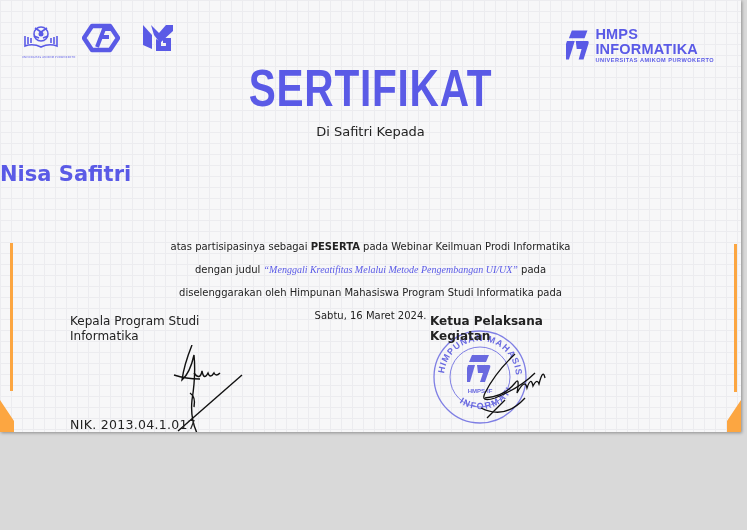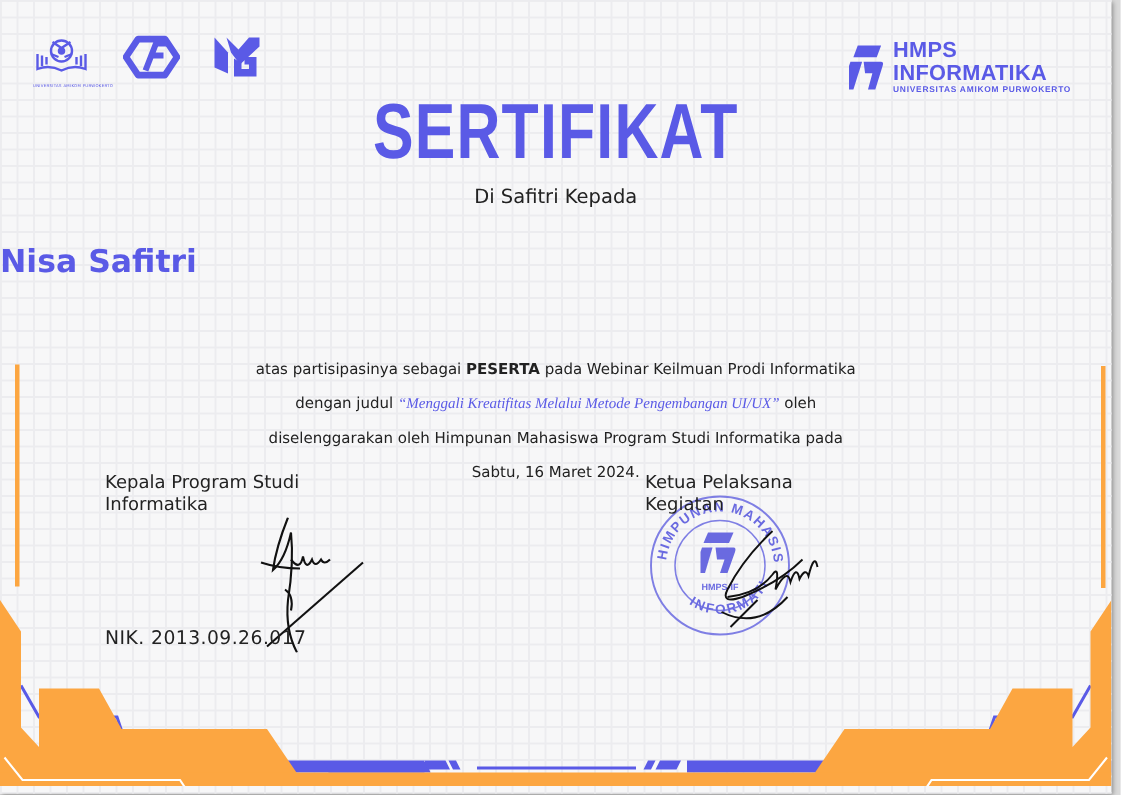--- a/index.html
+++ b/index.html
@@ -1,17 +1,17 @@
 <!DOCTYPE html>
 <html><head>
 <meta charset="utf-8">
 <style>
   html,body{margin:0;padding:0;}
   body{width:747px;height:530px;overflow:hidden;background:#d9d9d9;font-family:"DejaVu Sans",sans-serif;}
-  .cert{position:absolute;left:0;top:0;width:741px;height:529px;
+  .cert{position:absolute;left:0;top:0;width:741px;height:432px;
     background-color:#f7f7f8;
     background-image:linear-gradient(#ececef 1px,transparent 1px),linear-gradient(90deg,#ececef 1px,transparent 1px);
     background-size:11px 11px;
     box-shadow:1px 1px 3px rgba(0,0,0,0.35);
     overflow:hidden;}
   .abs{position:absolute;}
   .logos-left{left:22px;top:22px;display:flex;gap:22px;align-items:center;}
   .hmps{left:566px;top:27px;display:flex;align-items:center;gap:6px;}
   .hmps-title{font-family:"Liberation Sans",sans-serif;font-weight:bold;color:#5a5ae6;font-size:14.5px;letter-spacing:0.2px;line-height:15px;}
   .hmps-sub{font-family:"Liberation Sans",sans-serif;font-weight:bold;color:#5a5ae6;font-size:5.6px;letter-spacing:0.5px;}
@@ -69,60 +69,60 @@
       <div class="hmps-sub">UNIVERSITAS AMIKOM PURWOKERTO</div>
     </div>
   </div>
 
   <div class="abs title">SERTIFIKAT</div>
   <div class="abs given">Di Safitri Kepada</div>
   <div class="abs name">Nisa Safitri</div>
 
   <div class="abs body-text">
     <div><span>atas partisipasinya sebagai </span><b>PESERTA</b><span> pada Webinar Keilmuan Prodi Informatika</span></div>
-    <div><span>dengan judul </span><i>“Menggali Kreatifitas Melalui Metode Pengembangan UI/UX”</i><span> oleh</span></div>
+    <div><span>dengan judul </span><i>“Menggali Kreatifitas Melalui Metode Pengembangan UI/UX”</i><span> pada</span></div>
     <div>diselenggarakan oleh Himpunan Mahasiswa Program Studi Informatika pada</div>
     <div>Sabtu, 16 Maret 2024.</div>
   </div>
 
   <div class="abs sig" style="left:70px;width:300px;top:314px;">
     <div>Kepala Program Studi</div>
     <div>Informatika</div>
   </div>
   <svg class="abs" style="left:170px;top:345px;" width="80" height="90" viewBox="0 0 80 90">
     <g fill="none" stroke="#111" stroke-width="1.4">
       <path d="M22 0 Q14 20 12 35 Q20 28 24 10 Q26 30 22 55 Q20 75 28 90"></path>
       <path d="M4 30 Q16 34 30 34"></path>
       <path d="M24 28 Q30 36 32 26 Q34 36 38 28 Q40 34 44 28 Q46 32 50 28"></path>
       <path d="M8 86 L72 30"></path>
       <path d="M20 48 Q26 52 24 62"></path>
     </g>
   </svg>
   <div class="abs sig" style="left:70px;width:300px;top:417px;">
-    <div class="sig-id">NIK. 2013.09.26.017</div>
+    <div class="sig-id">NIK. 2013.04.1.017</div>
   </div>
 
   <svg class="abs" style="left:430px;top:325px;" width="100" height="100" viewBox="0 0 100 100">
     <defs>
       <path id="arcTop" d="M14 52 A36 36 0 0 1 86 52"></path>
       <path id="arcBot" d="M16 60 A36 36 0 0 0 84 60"></path>
     </defs>
     <circle cx="50" cy="52" r="46" fill="none" stroke="#6a6ae0" stroke-width="1.3" opacity="0.85"></circle>
     <circle cx="50" cy="52" r="30" fill="none" stroke="#6a6ae0" stroke-width="1" opacity="0.85"></circle>
     <text font-family="Liberation Sans, sans-serif" font-size="9" font-weight="bold" fill="#6a6ae0" letter-spacing="1"><textPath href="#arcTop" startOffset="3%">HIMPUNAN MAHASISWA</textPath></text>
     <text font-family="Liberation Sans, sans-serif" font-size="9" font-weight="bold" fill="#6a6ae0" letter-spacing="1.5"><textPath href="#arcBot" startOffset="25%">INFORMATIKA</textPath></text>
     <g fill="#6a6ae0" transform="translate(37,30)">
       <path d="M5 0 L22 0 L19 7 L2 7 Z"></path>
       <path d="M1 10 L8 10 L3 27 L0 27 L0 13 Z"></path>
       <path d="M10 10 L22 10 Q24 10 23 13 L18 27 L13 27 L16 18 L11 18 Z"></path>
     </g>
     <text x="50" y="68" text-anchor="middle" font-family="Liberation Sans, sans-serif" font-size="6" font-weight="bold" fill="#6a6ae0">HMPS-IF</text>
   </svg>
 
-  <div class="abs sig" style="left:430px;width:170px;top:314px;">
+  <div class="abs sig" style="left:430px;width:170px;top:314px;font-weight:bold;">
     <div>Ketua Pelaksana</div>
     <div>Kegiatan</div>
   </div>
   <svg class="abs" style="left:475px;top:348px;" width="80" height="75" viewBox="0 0 80 75">
     <g fill="none" stroke="#111" stroke-width="1.3">
       <path d="M40 6 Q20 25 10 45 Q5 55 20 50 Q45 40 60 25"></path>
       <path d="M10 50 Q30 48 40 35 Q45 28 42 45 Q50 30 52 40 Q56 28 58 38 Q62 30 64 36 Q68 20 70 30"></path>
       <path d="M6 60 Q30 72 50 50"></path>
       <path d="M30 52 Q20 62 12 70"></path>
     </g>

